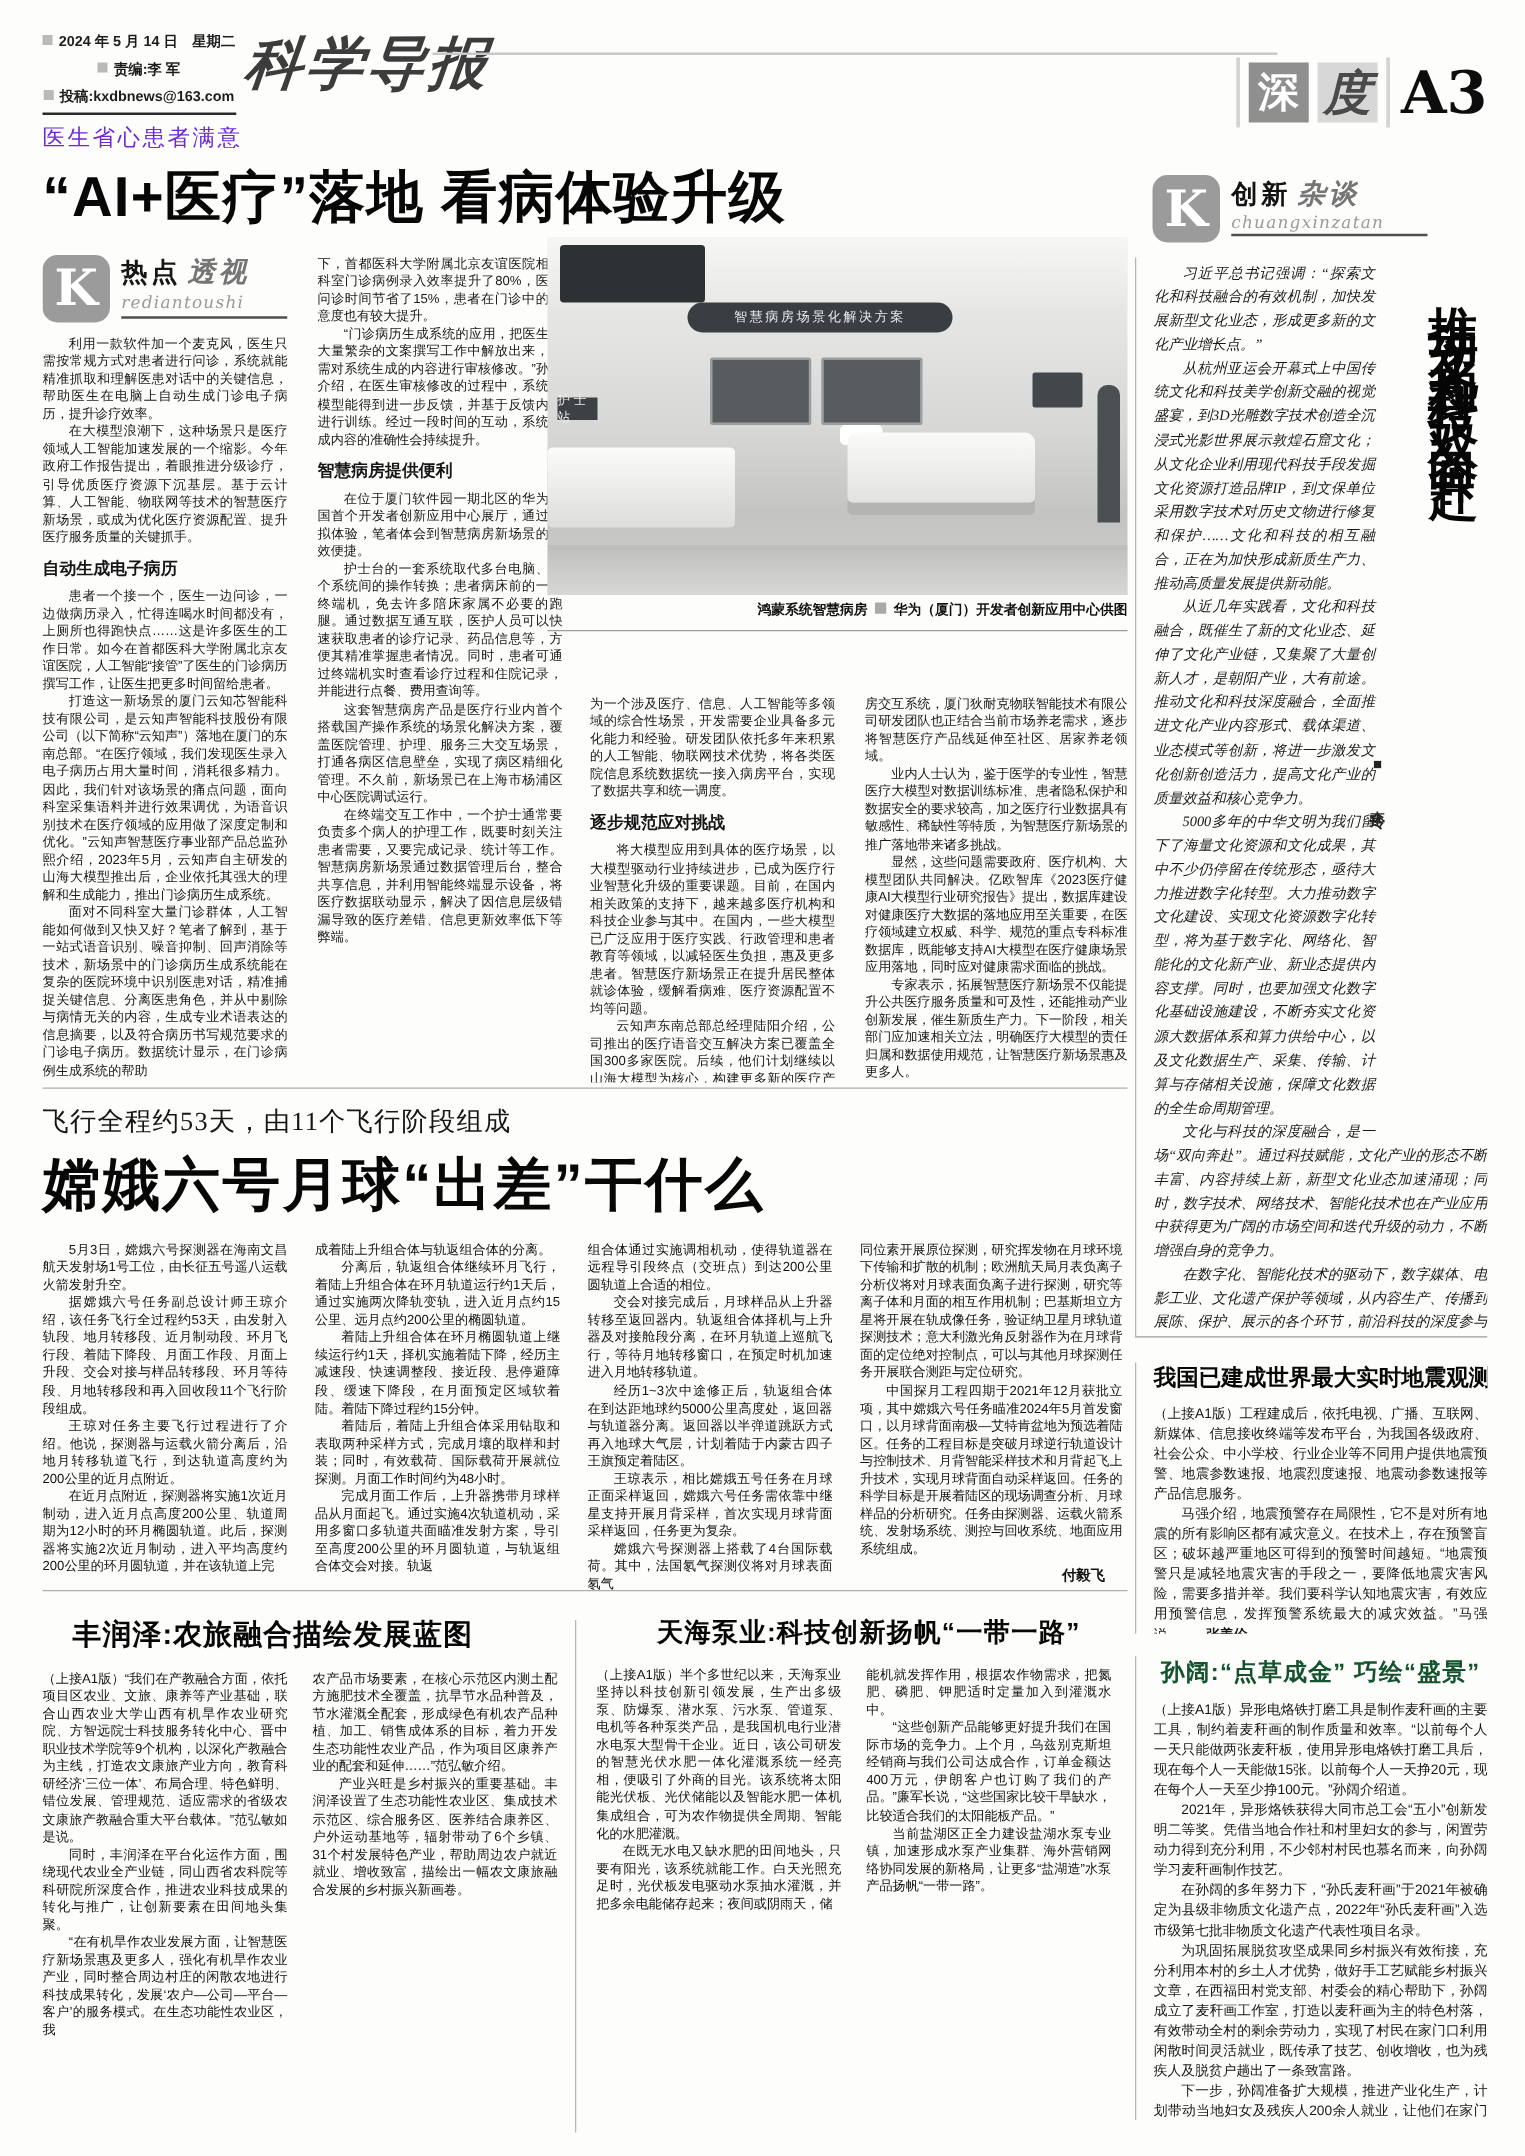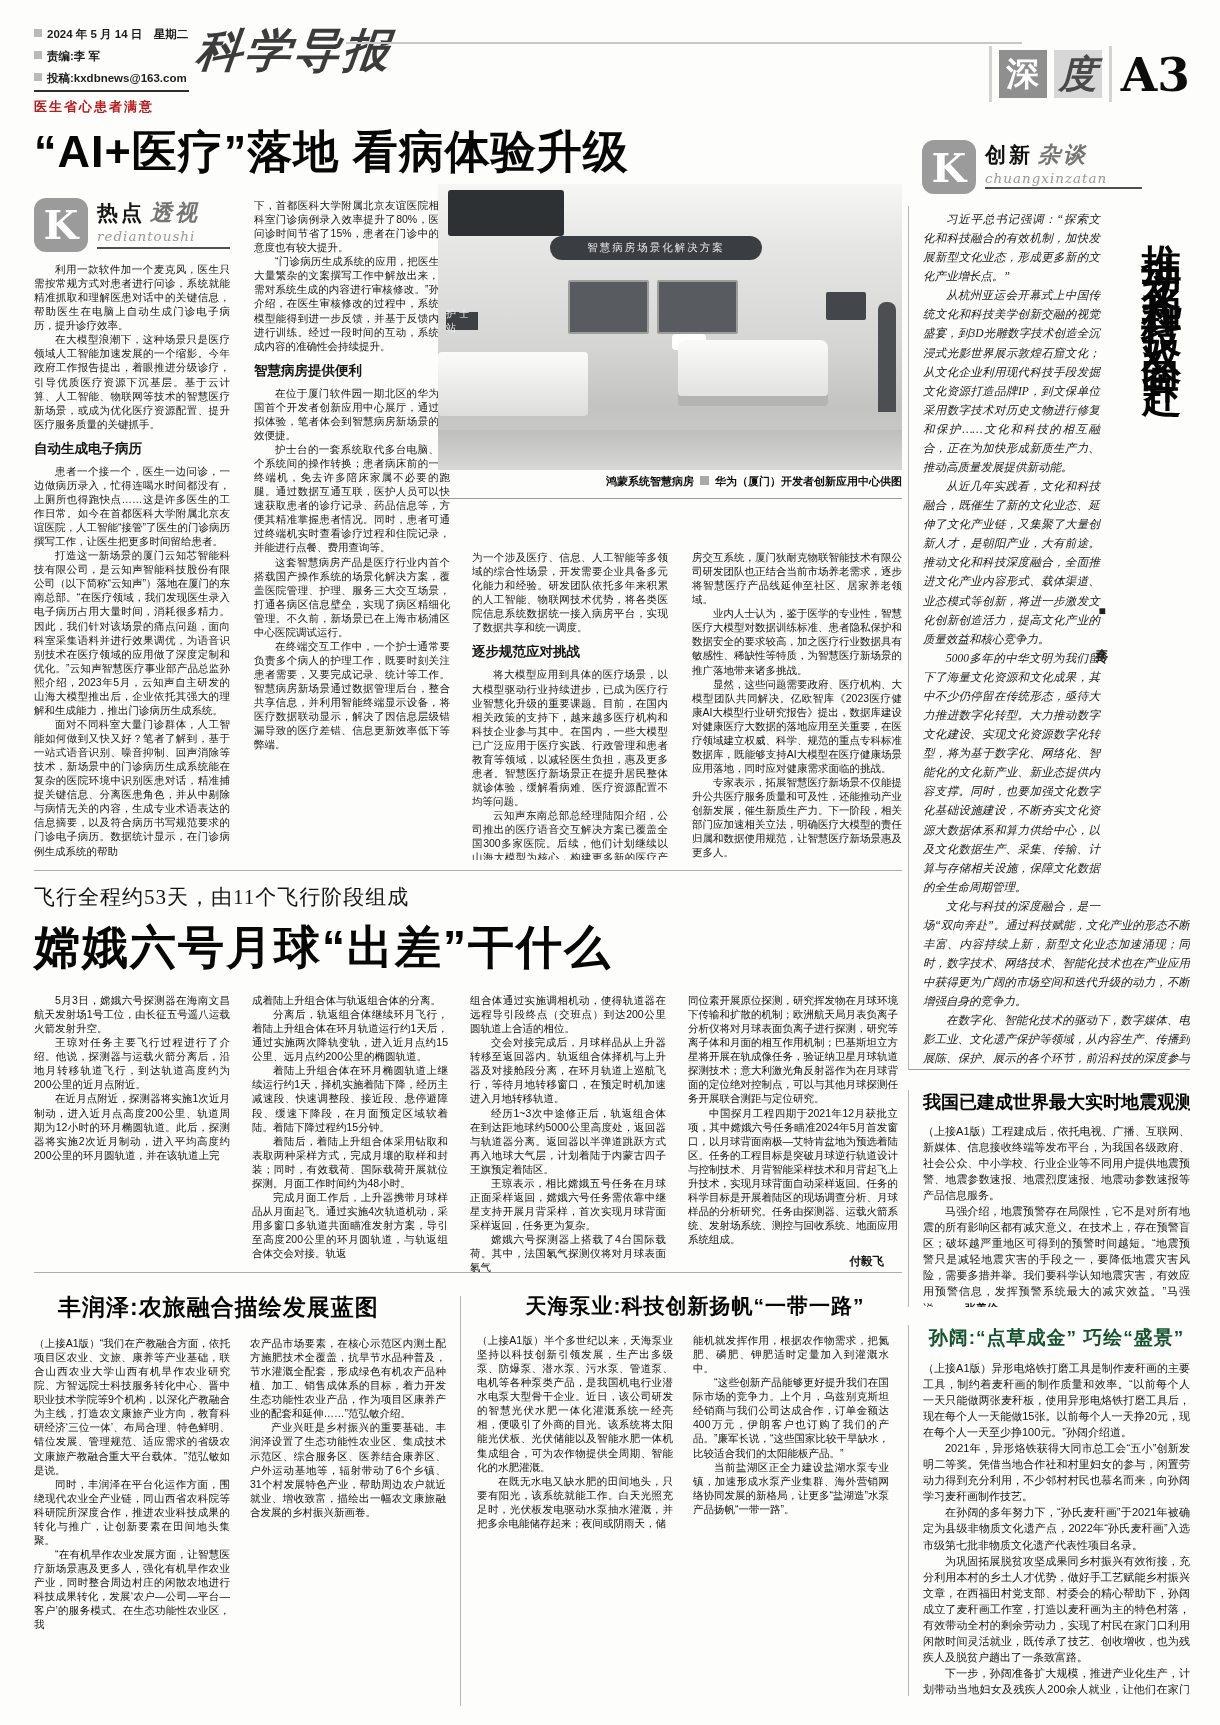--- a/index.html
+++ b/index.html
@@ -5,21 +5,21 @@
   html,body{margin:0;padding:0;}
   body{
     width:1220px;height:1725px;position:relative;overflow:hidden;
     background:#fdfdfc;color:#121212;
     font-family:"Liberation Sans", sans-serif;
     -webkit-font-smoothing:antialiased;
   }
   
   #hdr{position:absolute;left:34px;top:20px;width:1156px;height:80px;}
   .hdr-lines{position:absolute;left:0;top:4px;font-size:11.5px;line-height:1.9;color:#1d1d1d;font-weight:bold;}
-  .hdr-lines .row{white-space:nowrap;}
+  .hdr-lines .row{white-space:nowrap;text-align:center;}
   .sq{display:inline-block;width:8px;height:8px;background:#b9b9b9;margin-right:5px;vertical-align:1px;}
   .hdr-rule{position:absolute;left:0;top:70px;width:155px;height:2px;background:#2c2c2c;}
   .masthead{position:absolute;left:162px;top:0px;font-family:"DejaVu Serif",serif;font-style:italic;font-weight:bold;
     font-size:46px;color:#3c3c3c;letter-spacing:3px;transform:skewX(-6deg);}
   .hdr-topline{position:absolute;left:312px;right:168px;top:22px;height:2px;background:#c8c8c8;}
   .section{position:absolute;right:0;top:26px;display:flex;align-items:center;gap:7px;}
   .vbar{width:3px;height:56px;background:#d4d4d4;}
   .sec-box1{width:48px;height:48px;background:#8f8f8f;color:#fff;font-weight:900;font-size:33px;
     display:flex;align-items:center;justify-content:center;}
   .sec-box2{width:48px;height:48px;background:#d7d7d7;color:#4a4a4a;font-family:"DejaVu Serif",serif;
@@ -37,21 +37,21 @@
   .klabel{display:flex;gap:9px;align-items:flex-start;}
   .kbox{width:54px;height:54px;border-radius:12px;background:#9b9b9b;color:#fff;flex:0 0 auto;
     font-family:"DejaVu Serif",serif;font-weight:bold;font-size:40px;display:flex;align-items:center;justify-content:center;}
   .klab-right{flex:1;border-bottom:2px solid #4f4f4f;padding-bottom:1px;}
   .klab-line1 .b{font-size:21px;font-weight:900;letter-spacing:3px;}
   .klab-line1 .s{font-family:"DejaVu Serif",serif;font-style:italic;font-weight:bold;font-size:22px;color:#757575;margin-left:5px;letter-spacing:3px;}
   .klab-pinyin{font-family:"DejaVu Serif",serif;font-style:italic;color:#9a9a9a;font-size:13.5px;letter-spacing:1px;}
 
   
   #ai{position:absolute;left:34px;top:98px;width:868px;}
-  .kicker1{font-size:13px;letter-spacing:2px;color:#b91c1c;font-weight:bold;}
+  .kicker1{font-size:18px;letter-spacing:2px;color:#6d28d9;}
   .hl1{font-size:45px;font-weight:900;letter-spacing:1px;margin-top:6px;white-space:nowrap;color:#070707;}
   .ai-body{position:relative;margin-top:16px;height:670px;}
   .acol{position:absolute;font-size:10.5px;line-height:1.34;text-align:justify;color:#161616;overflow:hidden;}
   #acol1{left:0;top:0;width:196px;height:662px;}
   #acol2{left:220px;top:0;width:196px;height:662px;}
   #acol3{left:438px;top:352px;width:196px;height:310px;}
   #acol4{left:658px;top:352px;width:210px;height:312px;}
   #acol1 .klabel{margin-bottom:10px;}
 
   
@@ -202,20 +202,21 @@
       </div>
   </div>
 </div>
 
 <div id="change">
   <div class="kicker2">飞行全程约53天，由11个飞行阶段组成</div>
   <div class="hl2">嫦娥六号月球“出差”干什么</div>
   <div class="ce-body">
     <div class="ccol">
         <p class="para">5月3日，嫦娥六号探测器在海南文昌航天发射场1号工位，由长征五号遥八运载火箭发射升空。</p>
+        <p class="para">据嫦娥六号任务副总设计师王琼介绍，该任务飞行全过程约53天，由发射入轨段、地月转移段、近月制动段、环月飞行段、着陆下降段、月面工作段、月面上升段、交会对接与样品转移段、环月等待段、月地转移段和再入回收段11个飞行阶段组成。</p>
         <p class="para">王琼对任务主要飞行过程进行了介绍。他说，探测器与运载火箭分离后，沿地月转移轨道飞行，到达轨道高度约为200公里的近月点附近。</p>
         <p class="para">在近月点附近，探测器将实施1次近月制动，进入近月点高度200公里、轨道周期为12小时的环月椭圆轨道。此后，探测器将实施2次近月制动，进入平均高度约200公里的环月圆轨道，并在该轨道上完</p>
       </div>
     <div class="ccol">
         <p class="para cont">成着陆上升组合体与轨返组合体的分离。</p>
         <p class="para">分离后，轨返组合体继续环月飞行，着陆上升组合体在环月轨道运行约1天后，通过实施两次降轨变轨，进入近月点约15公里、远月点约200公里的椭圆轨道。</p>
         <p class="para">着陆上升组合体在环月椭圆轨道上继续运行约1天，择机实施着陆下降，经历主减速段、快速调整段、接近段、悬停避障段、缓速下降段，在月面预定区域软着陆。着陆下降过程约15分钟。</p>
         <p class="para">着陆后，着陆上升组合体采用钻取和表取两种采样方式，完成月壤的取样和封装；同时，有效载荷、国际载荷开展就位探测。月面工作时间约为48小时。</p>
         <p class="para">完成月面工作后，上升器携带月球样品从月面起飞。通过实施4次轨道机动，采用多窗口多轨道共面瞄准发射方案，导引至高度200公里的环月圆轨道，与轨返组合体交会对接。轨返</p>
       </div>

